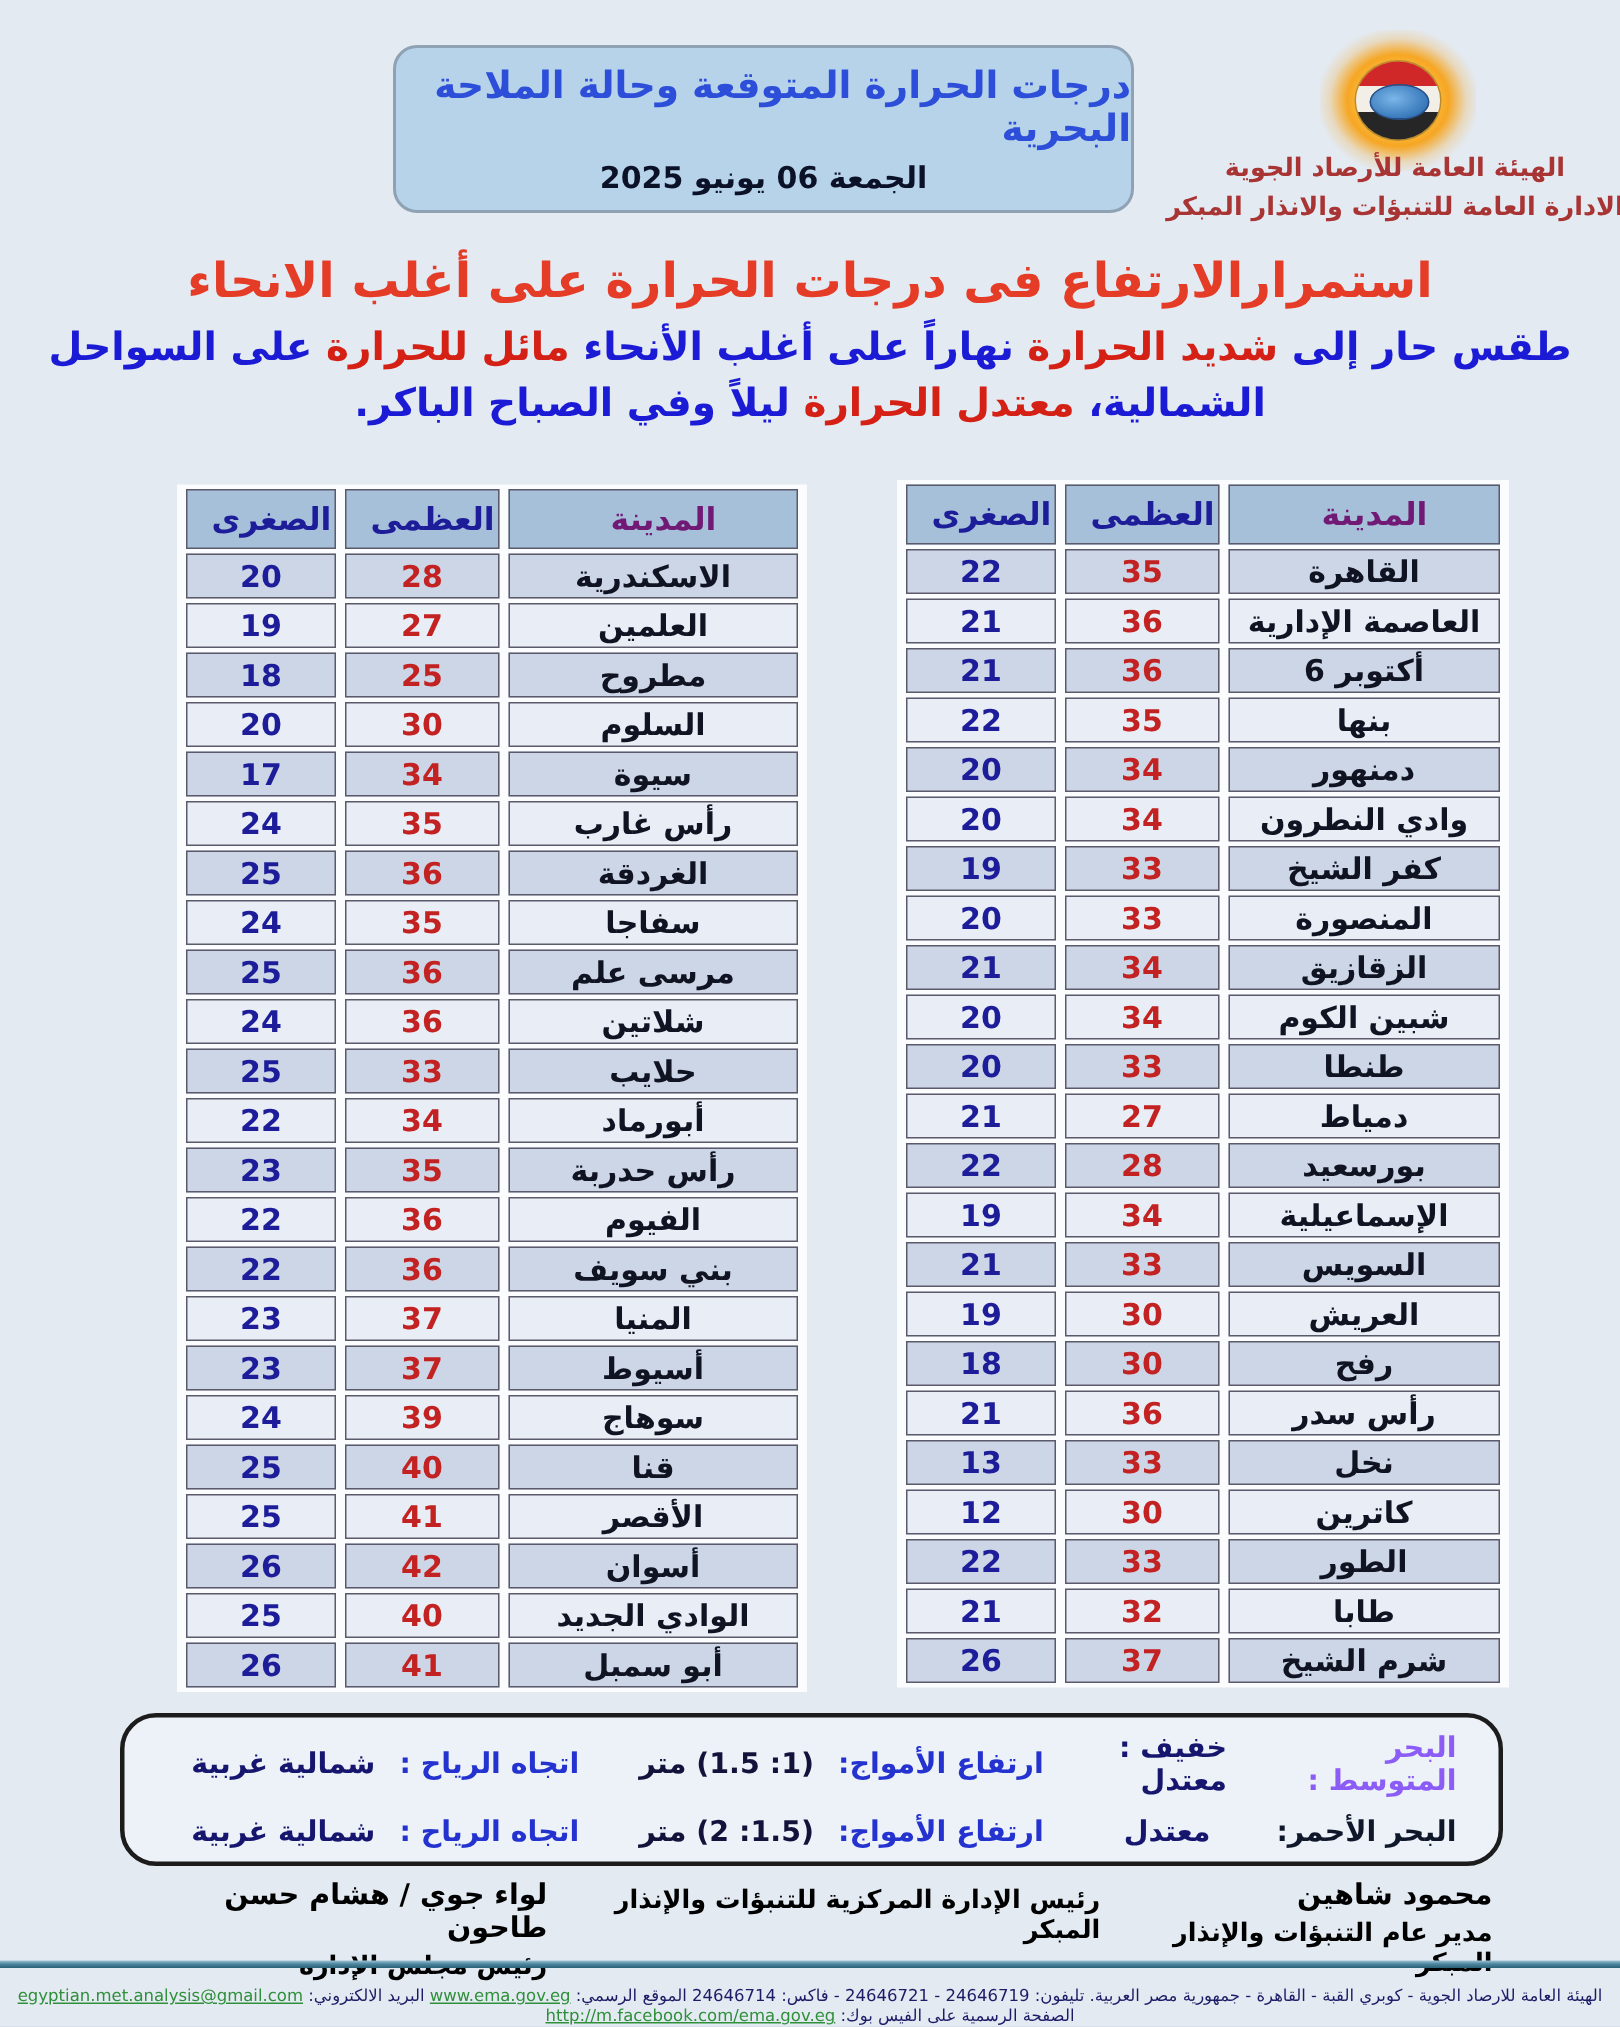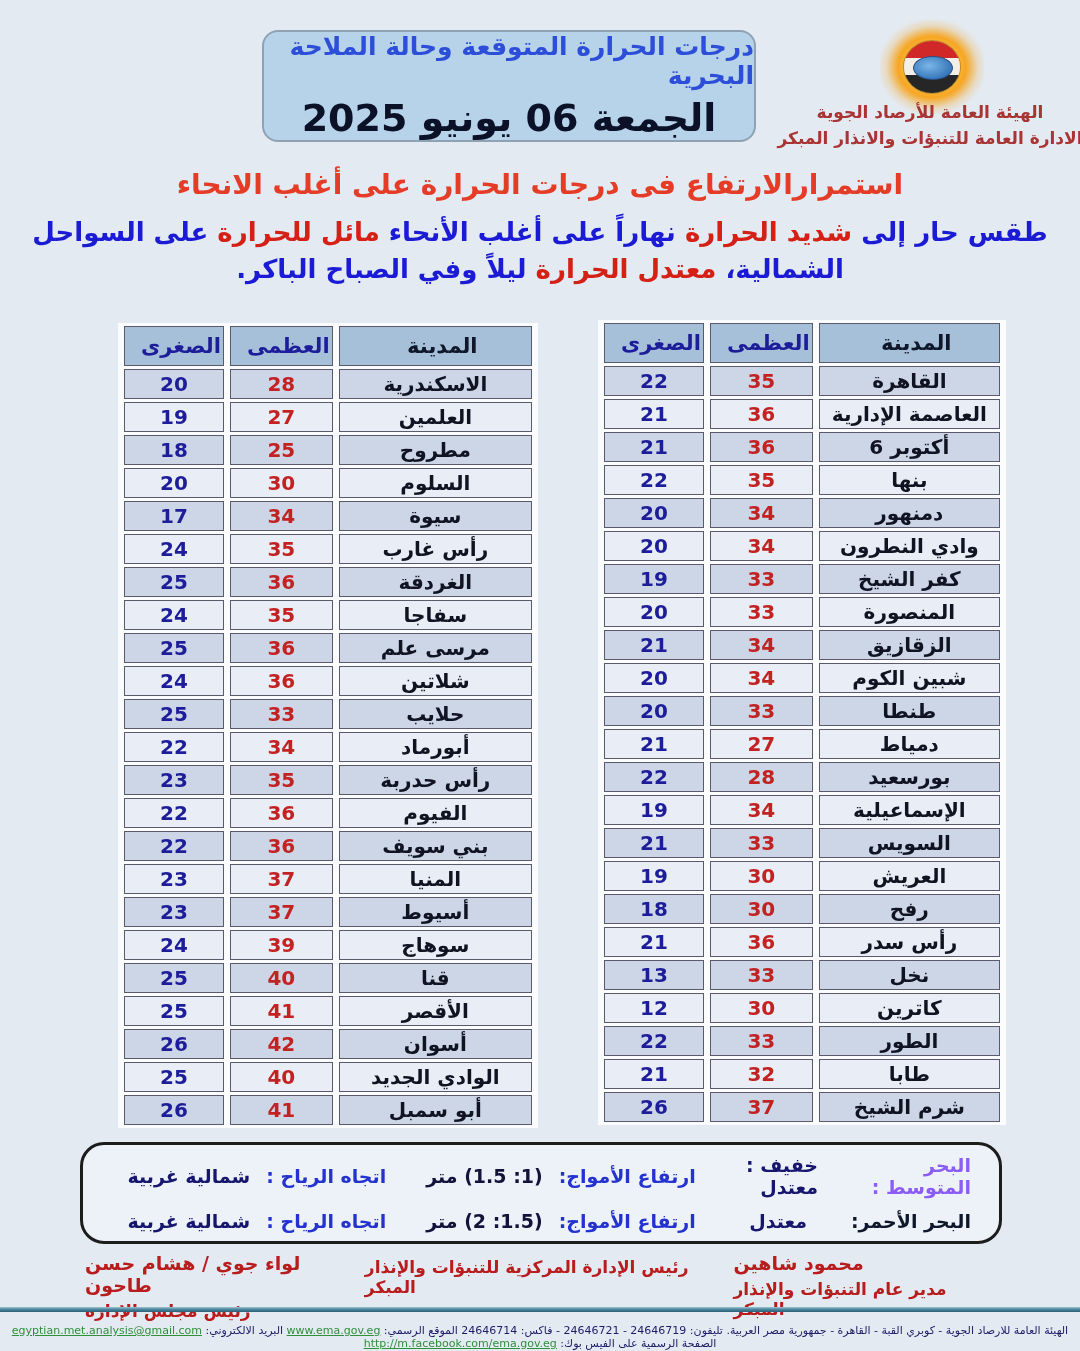--- a/index.html
+++ b/index.html
@@ -4,50 +4,50 @@
 <style>
   html,body{margin:0;padding:0;background:#cfd8e2;}
   .page{position:relative;width:1080px;height:1351px;margin:0 auto;background:#e3eaf2;
         font-family:"DejaVu Sans",sans-serif;direction:rtl;overflow:hidden;}
 
   
   .title-box{position:absolute;left:262px;top:30px;width:494px;height:112px;box-sizing:border-box;
              background:#b7d3ea;border:2px solid #8fa2b4;border-radius:16px;
              display:flex;flex-direction:column;align-items:center;justify-content:center;gap:6px;}
   .title-line1{color:#2c4ed8;font-size:25px;font-weight:700;}
-  .title-line2{color:#0b1228;font-size:38px;font-weight:700;}
+  .title-line2{color:#0b1228;font-size:20px;font-weight:700;}
 
   .logo{position:absolute;left:880px;top:20px;width:104px;height:94px;
         display:flex;align-items:center;justify-content:center;
         background:radial-gradient(ellipse at center,#ffe27a 0%,#fec84e 26%,#f6a623 46%,rgba(246,166,35,.25) 62%,rgba(246,166,35,0) 74%);}
   .globe{width:56px;height:52px;border-radius:50%;position:relative;
          background:linear-gradient(180deg,#d02828 0%,#d02828 32%,#f2efe8 32%,#f2efe8 65%,#262626 65%,#262626 100%);
          box-shadow:0 0 0 1px #b98a2e;}
   .cloud{position:absolute;left:9px;top:15px;width:38px;height:22px;border-radius:50%;
          background:radial-gradient(ellipse at 40% 40%,#7ab6e8 0%,#2f6fb4 80%);border:1px solid #274f86;}
 
   .authority{position:absolute;left:775px;top:100px;width:310px;text-align:center;
              color:#a83434;font-weight:700;font-size:17px;line-height:1.5;}
 
   
   .headline{position:absolute;left:0;top:168px;width:100%;text-align:center;
-            color:#e53c28;font-size:28px;font-weight:700;}
+            color:#e53c28;font-size:32px;font-weight:700;}
   .forecast{position:absolute;left:30px;right:30px;top:214px;text-align:center;
             font-size:26px;font-weight:700;line-height:1.42;}
   .seg-blue{color:#1b1bd6;}
   .seg-red{color:#d42015;margin-top:44px;}
 
   
   .table-wrap{position:absolute;}
   .table-wrap.right{left:598px;top:320px;width:408px;}
   .table-wrap.left {left:118px;top:323px;width:420px;}
   table.temp{width:100%;border-collapse:separate;border-spacing:6px 3px;background:#fbfcfe;direction:rtl;}
   table.temp th,table.temp td{border:1px solid #5a5a6a;text-align:center;font-weight:700;padding:1px 2px;}
   table.temp th{background:#a6c0da;font-size:21px;height:36px;padding-left:16px;}
-  .th-city{color:#0f172a;width:52%;}
+  .th-city{color:#701a75;width:52%;}
   .th-max,.th-min{color:#1d1d9a;width:24%;}
   table.temp td{font-size:20px;height:26px;}
   .td-city{color:#101322;}
   .td-max{color:#c32222;}
   .td-min{color:#1d1d9a;}
   tbody.rows tr:nth-child(odd) td{background:#cdd6e6;}
   tbody.rows tr:nth-child(even) td{background:#e9edf5;}
 
   
   .marine-box{position:absolute;left:80px;top:1142px;width:922px;height:102px;box-sizing:border-box;
@@ -60,21 +60,21 @@
   .m-wind{flex:0 0 32%;}
   .c-red{color:#8b5cf6;}
   .c-navy{color:#0f172a;margin-left:28px;}
   .c-blue{color:#2432cf;}
   .m-value{color:#16166e;}
   .m-wave .m-value{color:#12123a;}
 
   
   .signatures{position:absolute;left:0;top:1252px;width:100%;box-sizing:border-box;
               padding:0 85px;display:flex;justify-content:space-between;}
-  .sig{text-align:left;color:#b91c1c;font-weight:700;}
+  .sig{text-align:right;color:#000000;font-weight:700;}
   .sig-name{font-size:19px;}
   .sig-title{font-size:17px;margin-top:5px;}
 
   .divider{position:absolute;left:0;top:1307px;width:100%;height:5px;
            background:linear-gradient(180deg,#9fc6d4 0%,#4e87a0 45%,#2a6076 100%);}
 
   .footer{position:absolute;left:0;top:1324px;width:100%;text-align:center;
           font-size:11px;font-weight:400;color:#1c1c66;}
   .link{color:#2f8f3a;text-decoration:underline;}
 </style>

